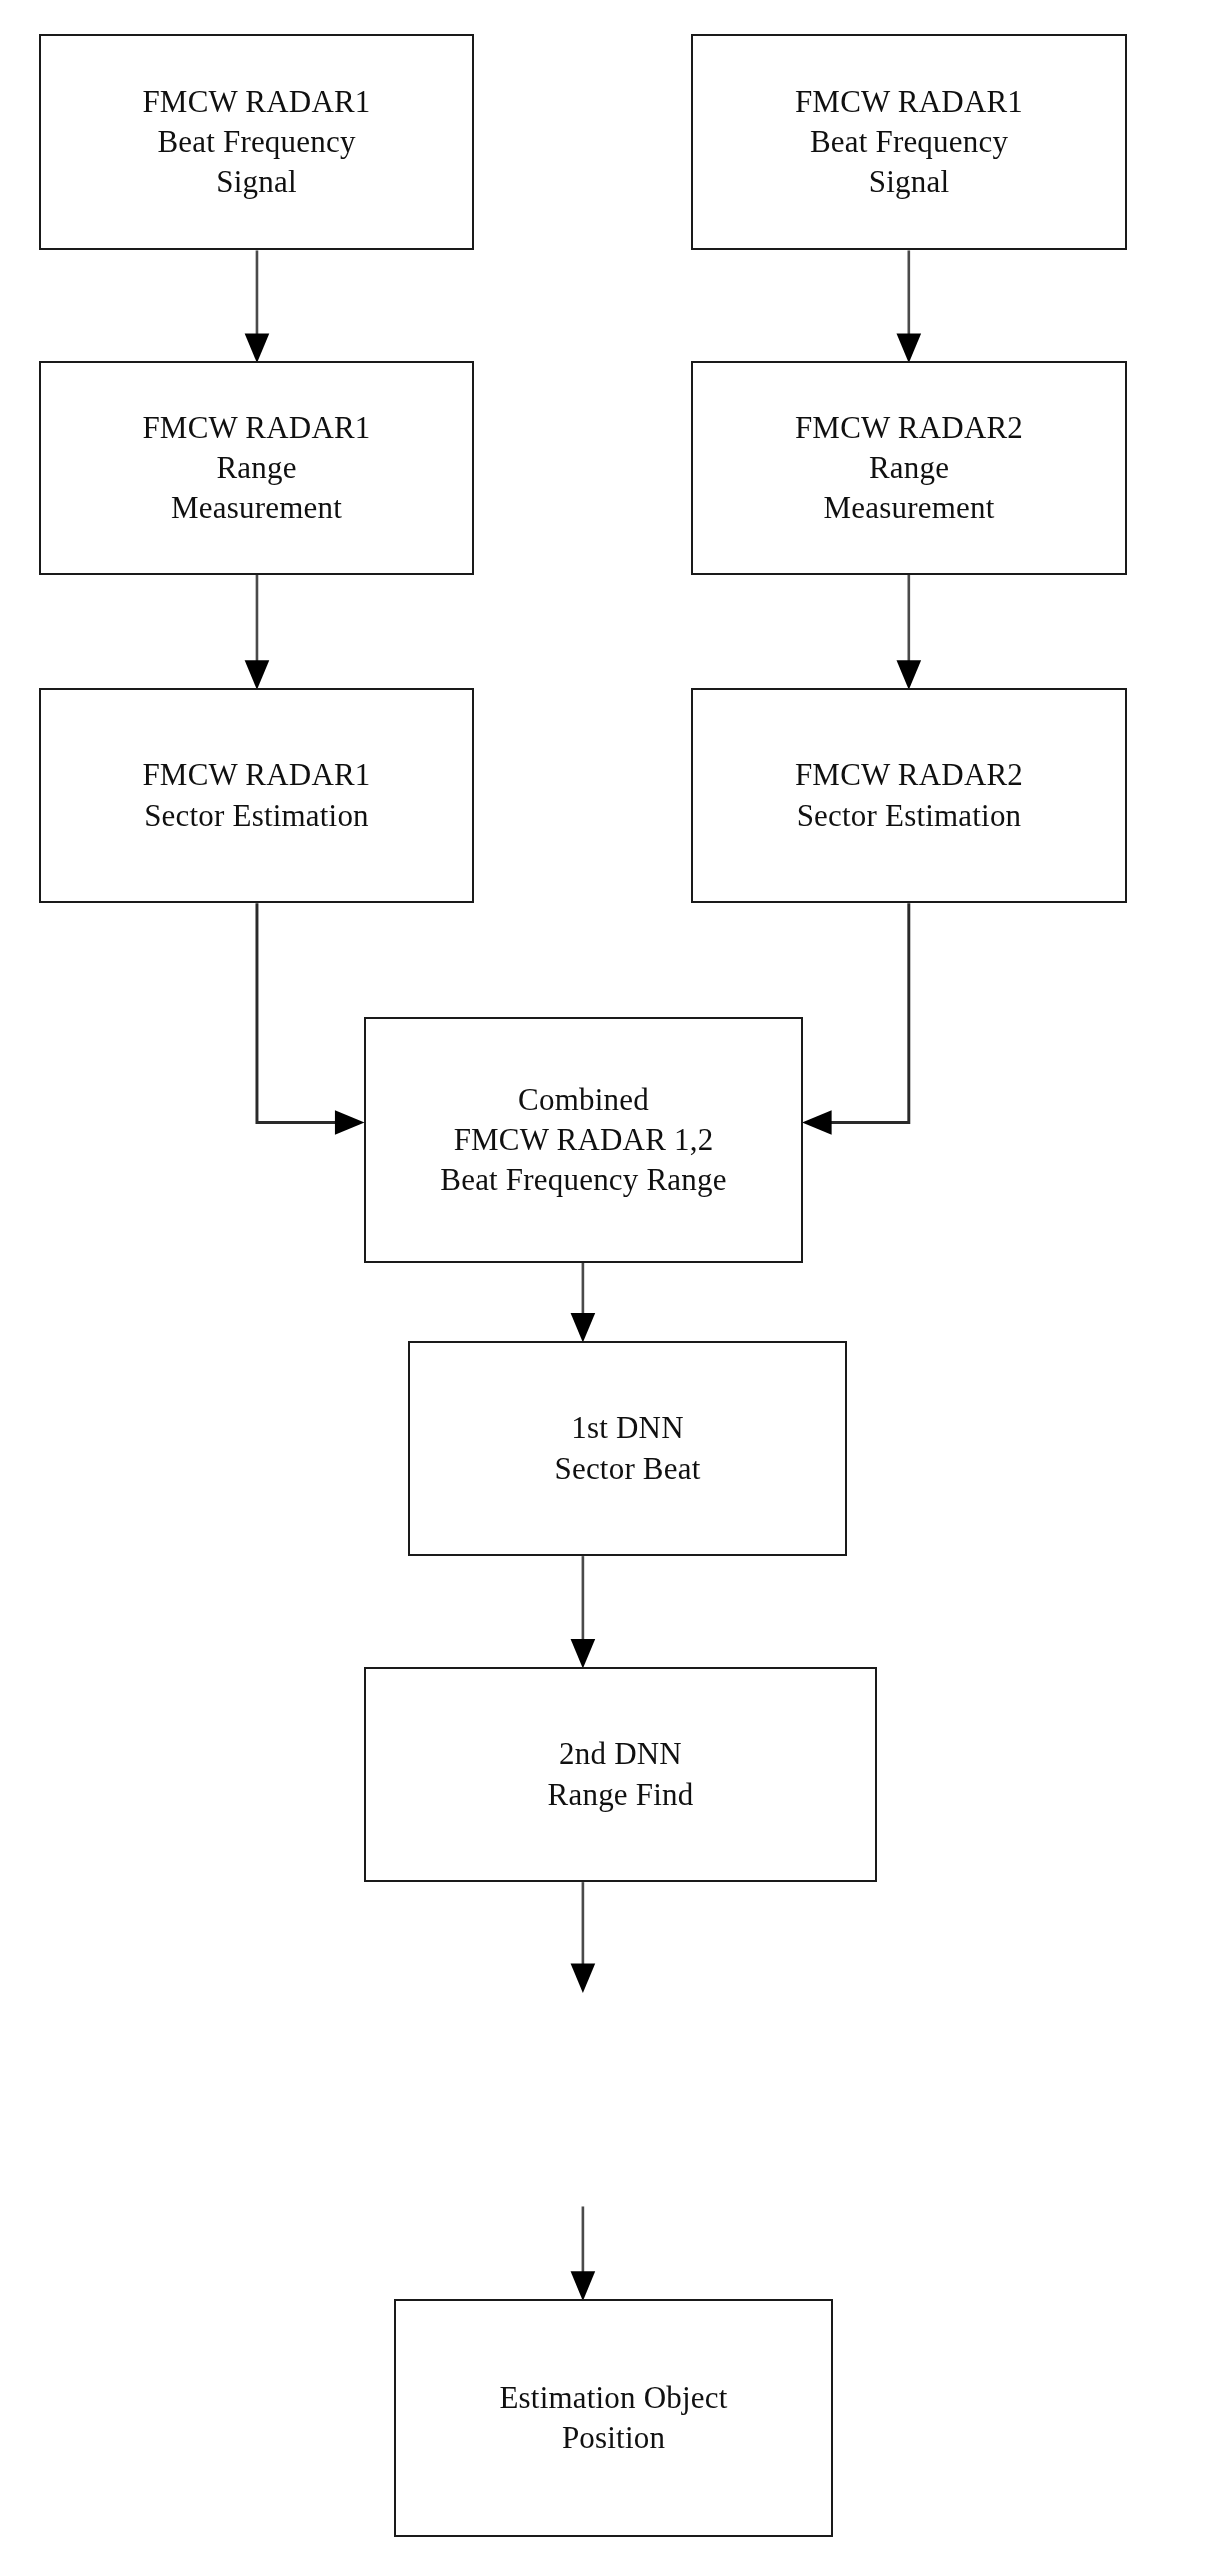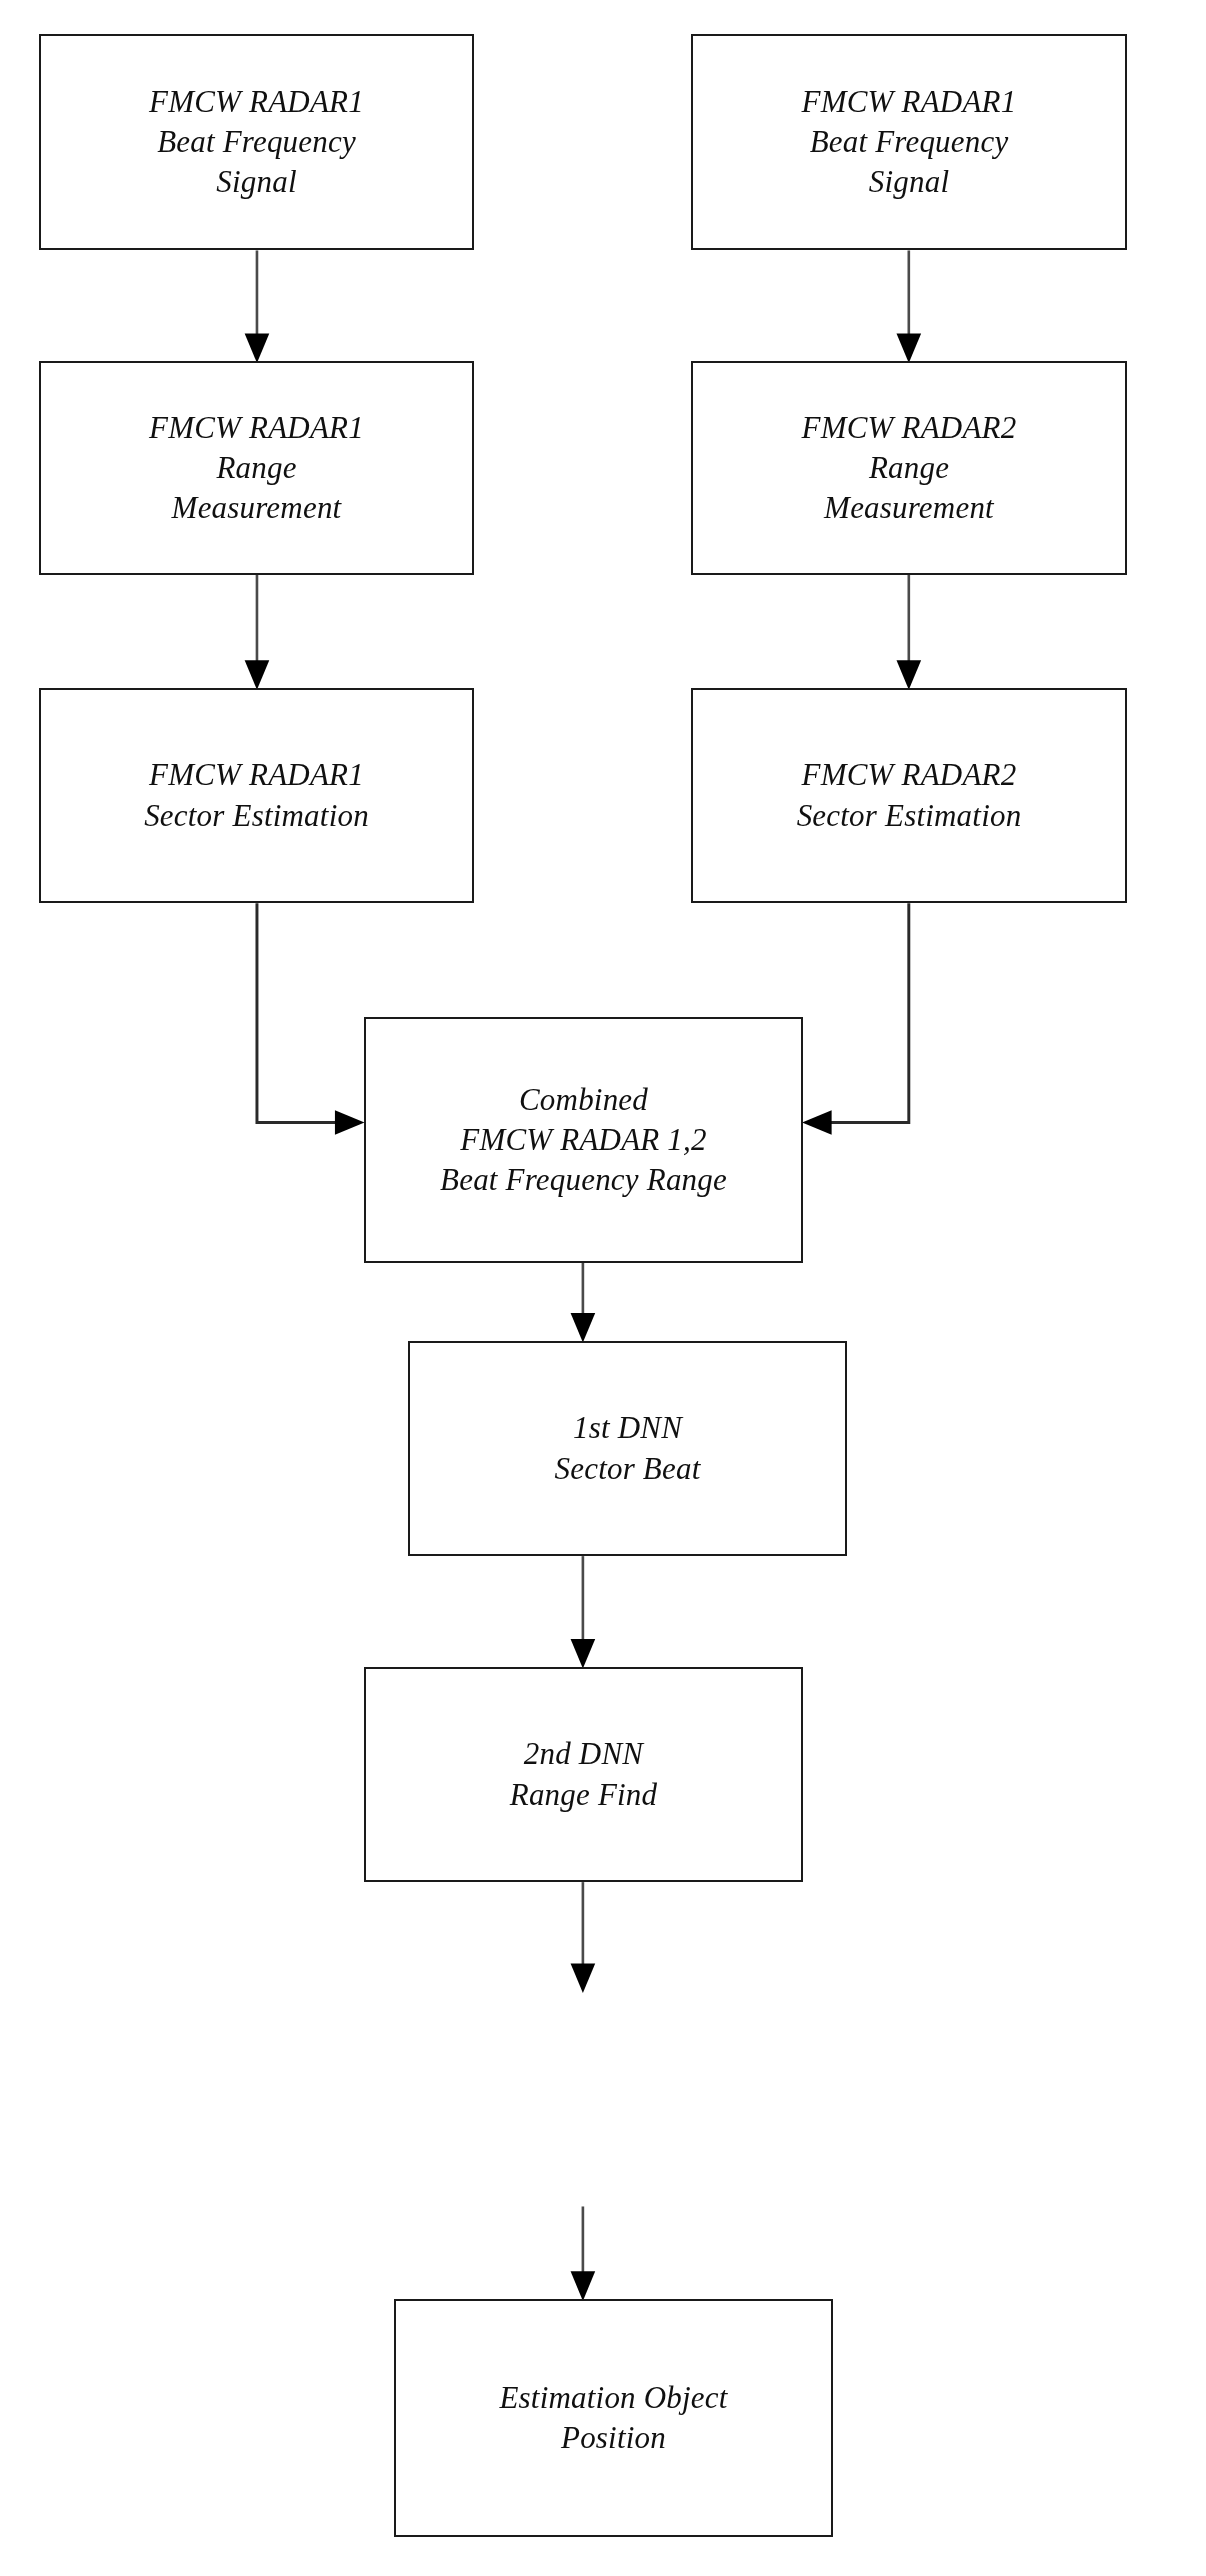--- a/index.html
+++ b/index.html
@@ -23,21 +23,20 @@
     border: 2.1px solid #1a1a1a;
     display: flex;
     flex-direction: column;
     align-items: center;
     justify-content: center;
     text-align: center;
     color: #101010;
     font-size: 31px;
     line-height: 1.30;
     letter-spacing: 0.2px;
-    font-style: italic;
   }
   .node .line {
     display: block;
     white-space: nowrap;
   }
   svg.edges {
     position: absolute;
     left: 0;
     top: 0;
     width: 1206px;
@@ -155,21 +154,21 @@
     <span class="line">Combined</span>
     <span class="line">FMCW RADAR 1,2</span>
     <span class="line">Beat Frequency Range</span>
   </div>
 
   <div class="node" style="left:364px; top:1341px; width:439px; height:215px;margin-left:44px;">
     <span class="line">1st DNN</span>
     <span class="line">Sector Beat</span>
   </div>
 
-  <div class="node" style="left:364px; top:1667px; width:439px; height:215px;">
+  <div class="node" style="left:364px; top:1667px; width:513px; height:215px;">
     <span class="line">2nd DNN</span>
     <span class="line">Range Find</span>
   </div>
 
 
   <div class="node" style="left:364px; top:2299px; width:439px; height:238px;margin-left:30px;">
     <span class="line">Estimation Object</span>
     <span class="line">Position</span>
   </div>
 

